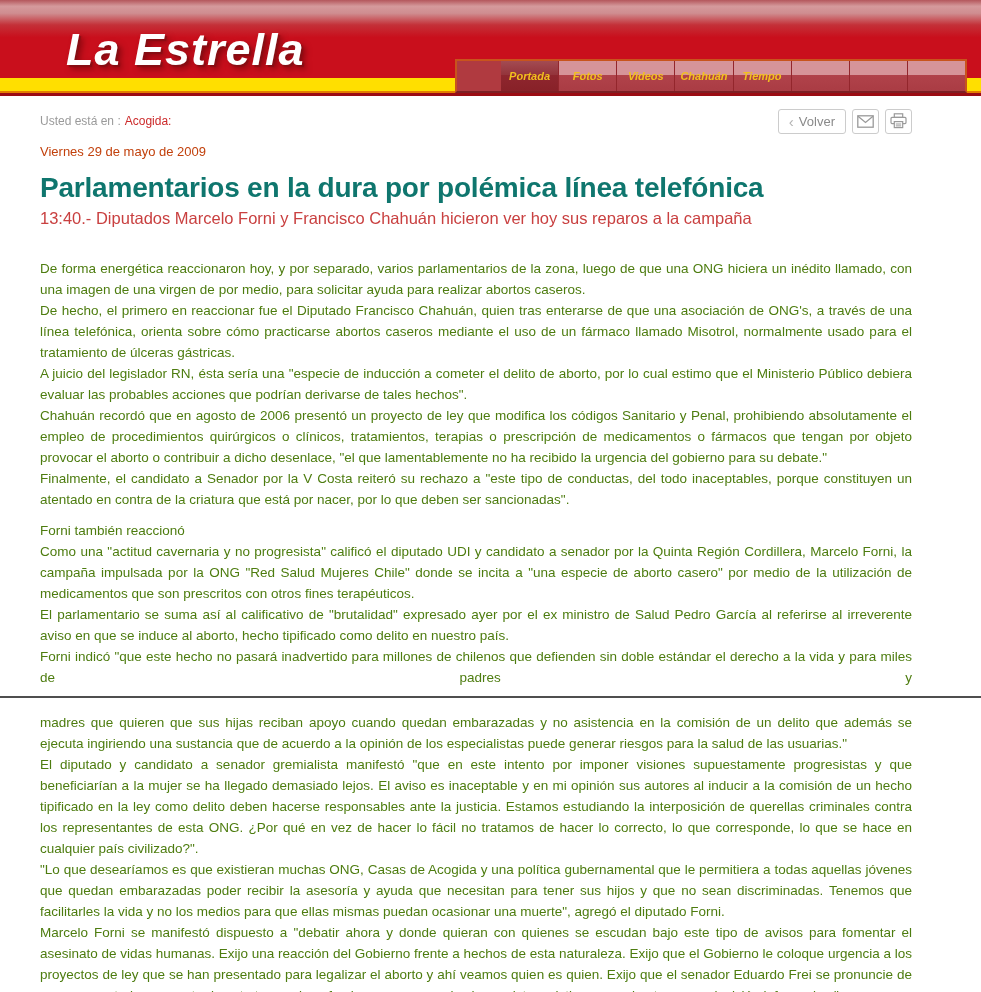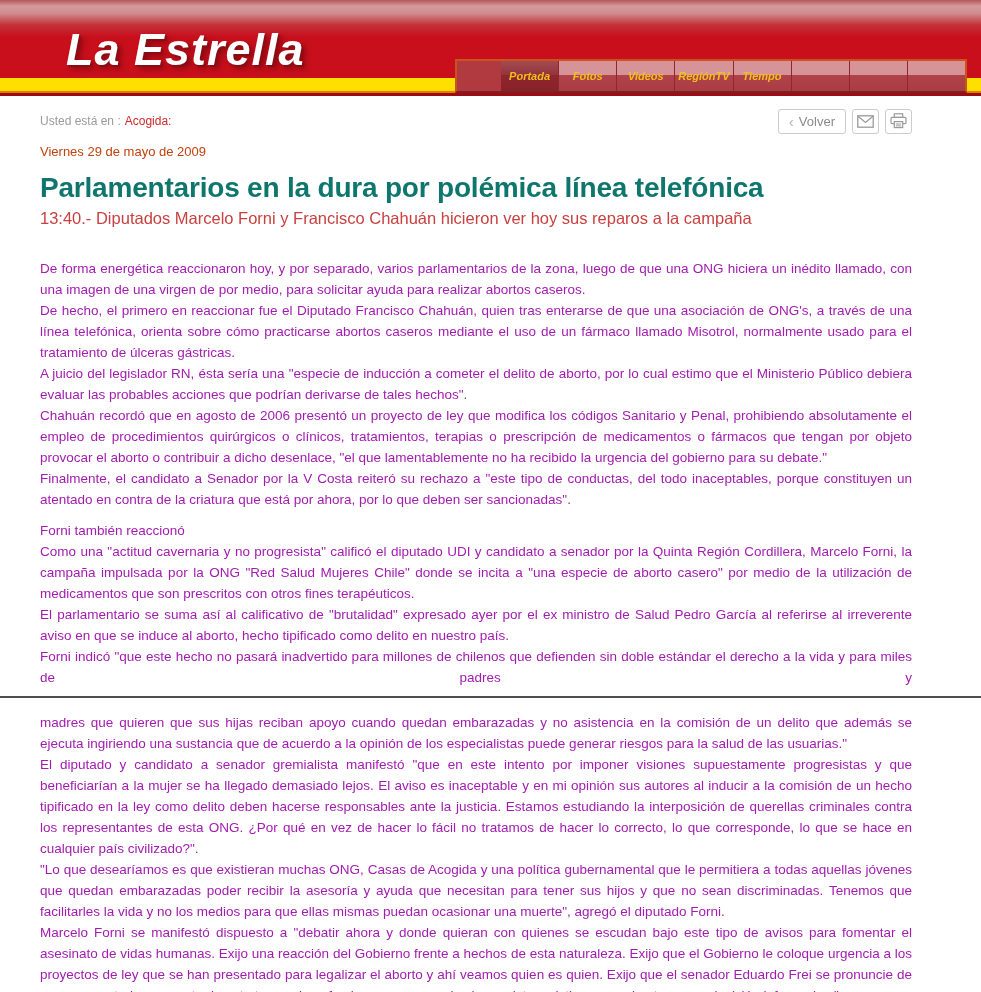--- a/index.html
+++ b/index.html
@@ -71,21 +71,21 @@
     margin: 13px 0 0; font-size: 28px; font-weight: bold; color: #0f766e;
     letter-spacing: -0.2px;
   }
   .subtitle { margin: 5px 0 0; font-size: 16.5px; font-weight: normal; color: #c94040; }
 
   .body-sec { margin: 0; }
   .s1 { margin-top: 30px; }
   .s2 { margin-top: 10px; }
   .s3 { margin-top: 14px; }
   .para {
-    margin: 0; font-size: 13.5px; line-height: 21px; color: #a21caf;
+    margin: 0; font-size: 13.5px; line-height: 21px; color: #4d7c0f;
     text-align: justify;
   }
   .s2 .para:last-child { text-align-last: justify; }
   .divider {
     border: none; border-top: 2px solid #4f4f4f;
     margin: 8px -69px 0 -40px; height: 0;
   }
 </style>
 </head>
 <body>
@@ -106,21 +106,21 @@
 
         <a class="tab">
           <span class="tab-label">Fotos</span>
         </a>
 
         <a class="tab">
           <span class="tab-label">Videos</span>
         </a>
 
         <a class="tab">
-          <span class="tab-label">RegiónTV</span>
+          <span class="tab-label">Chahuán</span>
         </a>
 
         <a class="tab">
           <span class="tab-label">Tiempo</span>
         </a>
 
         <a class="tab">
           <span class="tab-label"></span>
         </a>
 
@@ -175,21 +175,21 @@
     <section class="body-sec s1">
 
         <p class="para">De forma energética reaccionaron hoy, y por separado, varios parlamentarios de la zona, luego de que una ONG hiciera un inédito llamado, con una imagen de una virgen de por medio, para solicitar ayuda para realizar abortos caseros.</p>
 
         <p class="para">De hecho, el primero en reaccionar fue el Diputado Francisco Chahuán, quien tras enterarse de que una asociación de ONG's, a través de una línea telefónica, orienta sobre cómo practicarse abortos caseros mediante el uso de un fármaco llamado Misotrol, normalmente usado para el tratamiento de úlceras gástricas.</p>
 
         <p class="para">A juicio del legislador RN, ésta sería una "especie de inducción a cometer el delito de aborto, por lo cual estimo que el Ministerio Público debiera evaluar las probables acciones que podrían derivarse de tales hechos".</p>
 
         <p class="para">Chahuán recordó que en agosto de 2006 presentó un proyecto de ley que modifica los códigos Sanitario y Penal, prohibiendo absolutamente el empleo de procedimientos quirúrgicos o clínicos, tratamientos, terapias o prescripción de medicamentos o fármacos que tengan por objeto provocar el aborto o contribuir a dicho desenlace, "el que lamentablemente no ha recibido la urgencia del gobierno para su debate."</p>
 
-        <p class="para">Finalmente, el candidato a Senador por la V Costa reiteró su rechazo a "este tipo de conductas, del todo inaceptables, porque constituyen un atentado en contra de la criatura que está por ahora, por lo que deben ser sancionadas".</p>
+        <p class="para">Finalmente, el candidato a Senador por la V Costa reiteró su rechazo a "este tipo de conductas, del todo inaceptables, porque constituyen un atentado en contra de la criatura que está por nacer, por lo que deben ser sancionadas".</p>
       </section>
 
     <section class="body-sec s2">
 
         <p class="para">Forni también reaccionó</p>
 
         <p class="para">Como una "actitud cavernaria y no progresista" calificó el diputado UDI y candidato a senador por la Quinta Región Cordillera, Marcelo Forni, la campaña impulsada por la ONG "Red Salud Mujeres Chile" donde se incita a "una especie de aborto casero" por medio de la utilización de medicamentos que son prescritos con otros fines terapéuticos.</p>
 
         <p class="para">El parlamentario se suma así al calificativo de "brutalidad" expresado ayer por el ex ministro de Salud Pedro García al referirse al irreverente aviso en que se induce al aborto, hecho tipificado como delito en nuestro país.</p>
 

